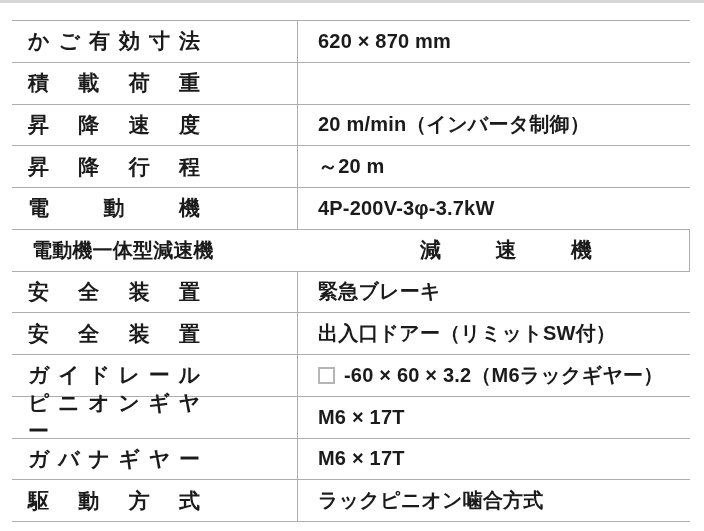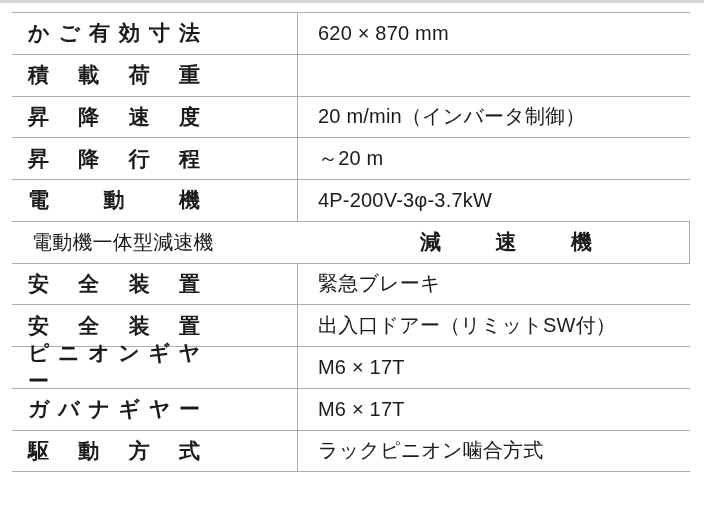--- a/index.html
+++ b/index.html
@@ -14,21 +14,21 @@
     font-family: "Liberation Sans", "DejaVu Sans", sans-serif;
     color: var(--text, #1b1b1b);
     -webkit-font-smoothing: antialiased;
   }
   .top-edge {
     width: 100%;
     height: 3px;
     background: var(--top-edge, #d6d6d6);
   }
   .spec-table {
-    margin: 9px 0 0 12px;
+    margin: 17px 0 0 12px;
     width: 678px;
     border-top: 1px solid var(--line, #adadad);
   }
   .row {
     display: flex;
     align-items: stretch;
     height: 40.75px;
     border-bottom: 1px solid var(--line, #adadad);
   }
   .cell {
@@ -47,21 +47,21 @@
     font-size: 21px;
     font-weight: 700;
     text-align: justify;
     text-align-last: justify;
     white-space: normal;
   }
   .cell.value {
     flex: 1 1 auto;
     padding-left: 20px;
     font-size: 20px;
-    font-weight: 400;
+    font-weight: 700;
     letter-spacing: 0.2px;
   }
   .value-text {
     white-space: nowrap;
   }
   .sq-icon {
     display: inline-block;
     width: 13px;
     height: 13px;
     border: 2px solid var(--square-icon-border, #b5b5b5);
@@ -140,20 +140,29 @@
 
     <div class="row">
       <div class="cell label">
         <span class="label-text">安 全 装 置</span>
       </div>
       <div class="cell value">
         <span class="value-text">出入口ドアー（リミットSW付）</span>
       </div>
     </div>
 
+    <div class="row">
+      <div class="cell label">
+        <span class="label-text">ガ イ ド レ ー ル</span>
+      </div>
+      <div class="cell value">
+        <span class="sq-icon"></span>
+        <span class="value-text">-60 × 60 × 3.2（M6ラックギヤー）</span>
+      </div>
+    </div>
 
     <div class="row">
       <div class="cell label">
         <span class="label-text">ピ ニ オ ン ギ ヤ ー</span>
       </div>
       <div class="cell value">
         <span class="value-text">M6 × 17T</span>
       </div>
     </div>
 

